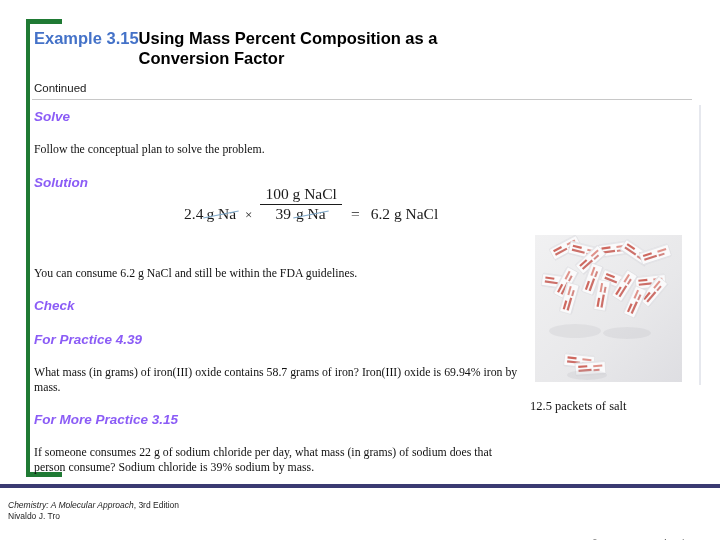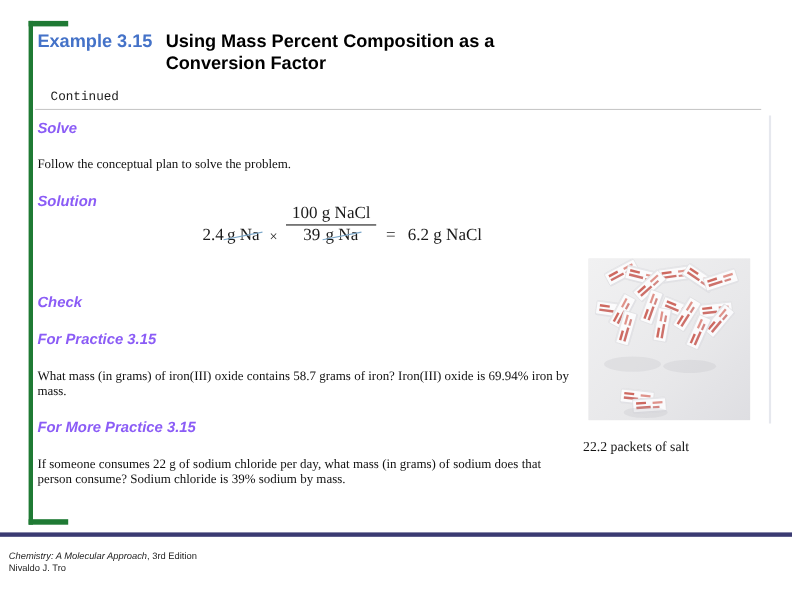--- a/index.html
+++ b/index.html
@@ -63,31 +63,30 @@
     line-height: 20px;
     white-space: nowrap;
     flex: 0 0 auto;
   }
   .ex-title {
     color: #000000;
     font-family: "Liberation Sans", sans-serif;
     font-weight: bold;
     font-size: 16.5px;
     line-height: 20px;
-    margin-left: 12px;
+    margin-left: 0;
     max-width: 370px;
   }
   .continued {
     position: absolute;
     left: 34px;
     top: 82px;
     font-size: 11.5px;
     color: #1a1a1a;
-    font-family: Liberation Mono, monospace;
-    margin-left: 12px;
+    font-family: Liberation Sans, sans-serif;
   }
   .hr-top {
     position: absolute;
     left: 32px;
     top: 99px;
     width: 660px;
     height: 1px;
     background: #c8c8c8;
   }
 
@@ -254,28 +253,29 @@
 
   <div class="sec-head">Solve</div>
   <div class="body-text">Follow the conceptual plan to solve the problem.</div>
 
   <div class="gap-md"></div>
 
   <div class="sec-head">Solution</div>
 
   <div style="height:58px"></div>
 
+  <div class="body-text">You can consume 6.2 g NaCl and still be within the FDA guidelines.</div>
 
   <div class="gap-md"></div>
 
   <div class="sec-head">Check</div>
 
   <div class="gap-md"></div>
 
-  <div class="sec-head">For Practice 3.15</div>
+  <div class="sec-head">For Practice 4.39</div>
   <div class="body-text">What mass (in grams) of iron(III) oxide contains 58.7 grams of iron? Iron(III) oxide is 69.94% iron by mass.</div>
 
   <div class="gap-md"></div>
 
   <div class="sec-head">For More Practice 3.15</div>
   <div class="body-text">If someone consumes 22 g of sodium chloride per day, what mass (in grams) of sodium does that person consume? Sodium chloride is 39% sodium by mass.</div>
 
 </div>
 
 <div class="equation">
@@ -339,21 +339,21 @@
 
     <g fill="#b9b9bf" opacity="0.22">
       <ellipse cx="40" cy="96" rx="26" ry="7"></ellipse>
       <ellipse cx="92" cy="98" rx="24" ry="6"></ellipse>
       <ellipse cx="52" cy="140" rx="20" ry="5"></ellipse>
     </g>
   </svg>
 </div>
 
 <div class="caption">
-  <div>22.2 packets of salt</div>
+  <div>12.5 packets of salt</div>
 </div>
 
 <div class="right-edge"></div>
 
 <div class="foot-rule"></div>
 <div class="foot-left">
   <div>
     <span class="bk">Chemistry: A Molecular Approach</span><span>, 3rd Edition</span>
   </div>
   <div>Nivaldo J. Tro</div>

